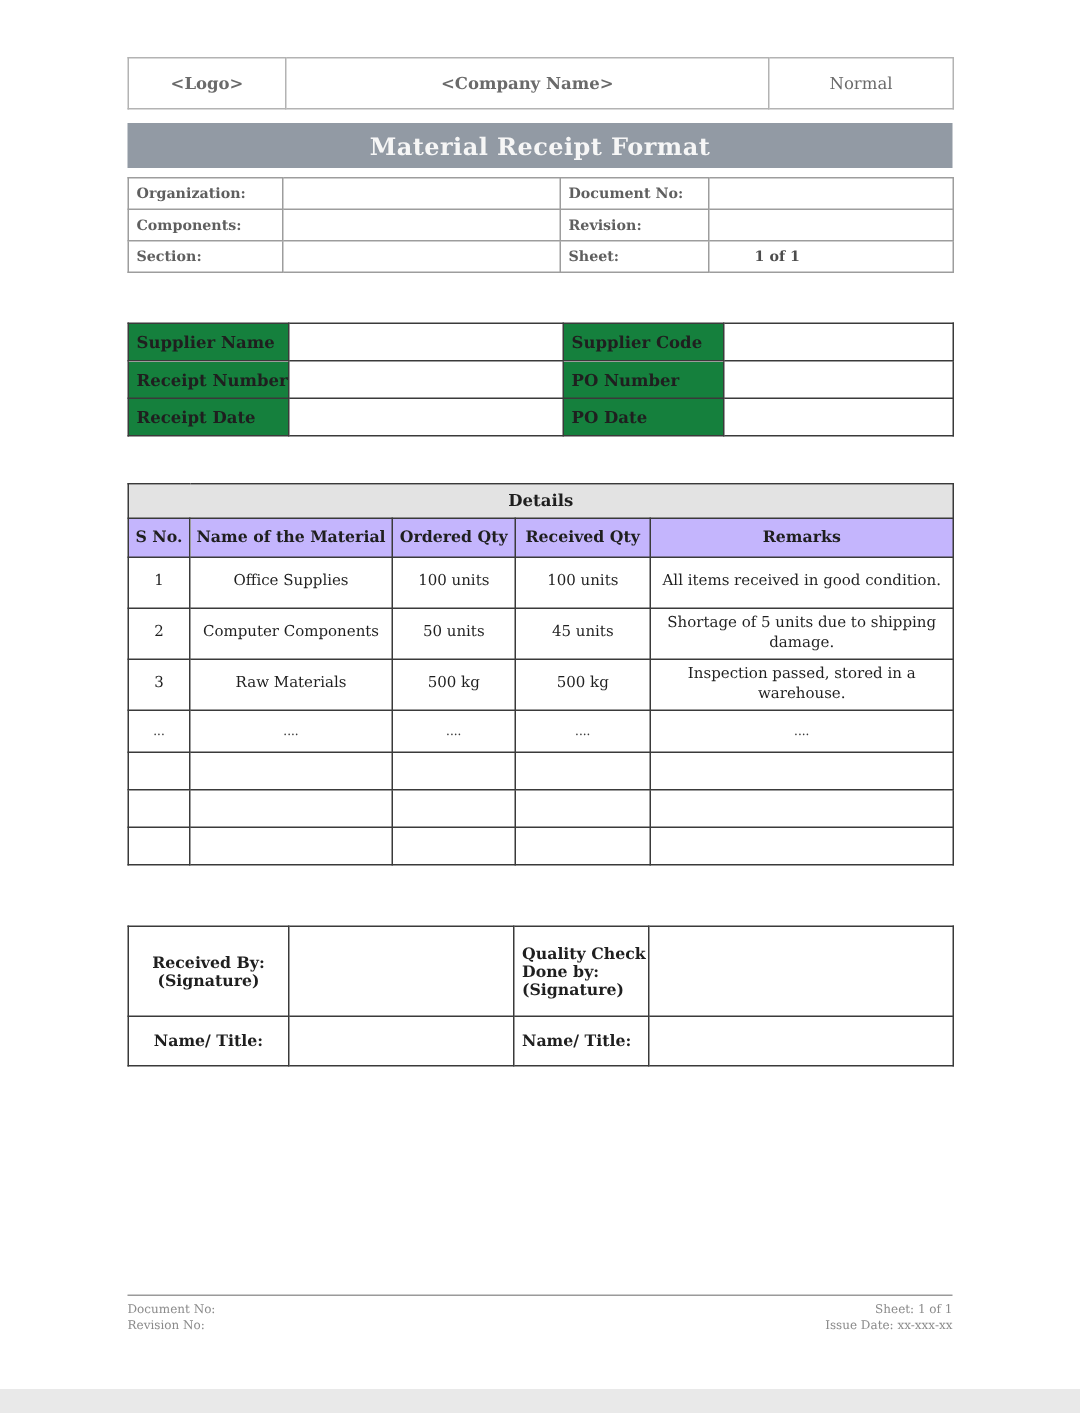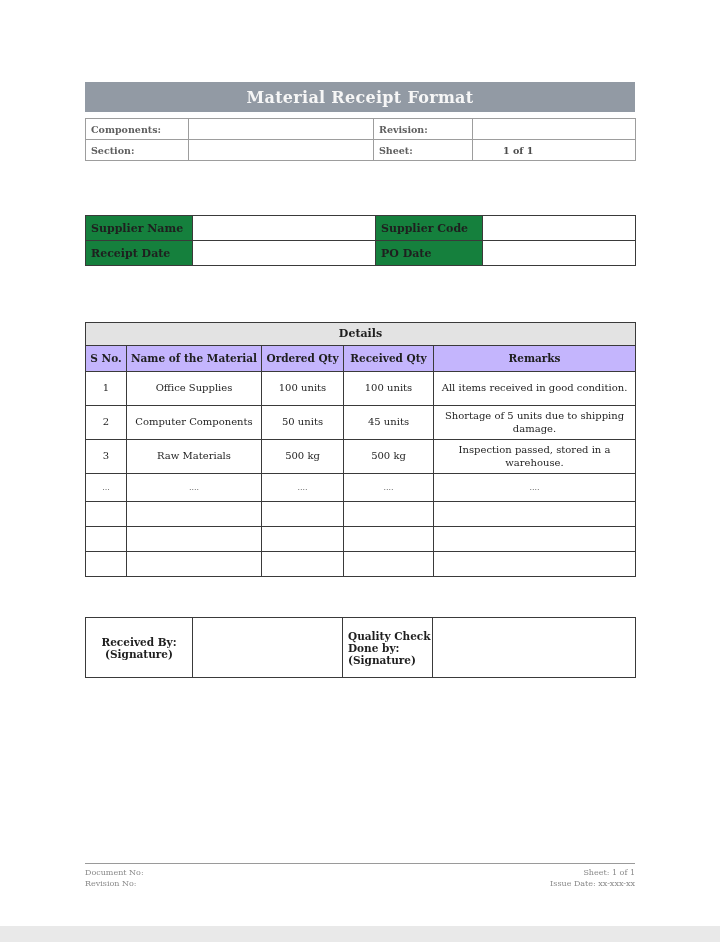--- a/index.html
+++ b/index.html
@@ -79,33 +79,53 @@
     position:absolute; left:0; top:926px;
     width:720px; height:16px;
     background:#e9e9e9;
   }
 </style>
 </head>
 <body>
 
 <div class="page">
 
+  <table class="header-table abs" style="top:38px;">
+    <colgroup>
+        <col style="width:105px">
+        <col style="width:322px">
+        <col style="width:123px">
+      </colgroup>
+    <tbody>
+        <tr>
+      <td class="bold">&lt;Logo&gt;</td>
+      <td class="bold">&lt;Company Name&gt;</td>
+      <td>Normal</td>
+    </tr>
+  </tbody>
+    </table>
 
   <div class="banner abs" style="top:82px; background:#929aa4;">
     <span>Material Receipt Format</span>
   </div>
 
   <table class="info-table abs" style="top:118px;">
     <colgroup>
         <col style="width:103px">
         <col style="width:185px">
         <col style="width:99px">
         <col style="width:163px">
       </colgroup>
     <tbody>
+        <tr>
+      <td class="lbl">Organization:</td>
+      <td></td>
+      <td class="lbl">Document No:</td>
+      <td></td>
+    </tr>
     <tr>
       <td class="lbl">Components:</td>
       <td></td>
       <td class="lbl">Revision:</td>
       <td></td>
     </tr>
     <tr>
       <td class="lbl">Section:</td>
       <td></td>
       <td class="lbl">Sheet:</td>
@@ -119,20 +139,26 @@
         <col style="width:107px">
         <col style="width:183px">
         <col style="width:107px">
         <col style="width:153px">
       </colgroup>
     <tbody>
         <tr>
       <td class="lbl">Supplier Name</td>
       <td></td>
       <td class="lbl">Supplier Code</td>
+      <td></td>
+    </tr>
+    <tr>
+      <td class="lbl">Receipt Number</td>
+      <td></td>
+      <td class="lbl">PO Number</td>
       <td></td>
     </tr>
     <tr>
       <td class="lbl">Receipt Date</td>
       <td></td>
       <td class="lbl">PO Date</td>
       <td></td>
     </tr>
   </tbody>
     </table>
@@ -215,20 +241,26 @@
         <col style="width:90px">
         <col style="width:203px">
       </colgroup>
     <tbody>
         <tr class="r1">
       <td class="c">Received By:
 (Signature)</td>
       <td></td>
       <td class="l">Quality Check Done by:
 (Signature)</td>
+      <td></td>
+    </tr>
+    <tr class="r2">
+      <td class="c">Name/ Title:</td>
+      <td></td>
+      <td class="l">Name/ Title:</td>
       <td></td>
     </tr>
   </tbody>
     </table>
 
   <div class="footer abs" style="top:863px;">
     <div class="left">
       <div>Document No:</div>
       <div>Revision No:</div>
     </div>

